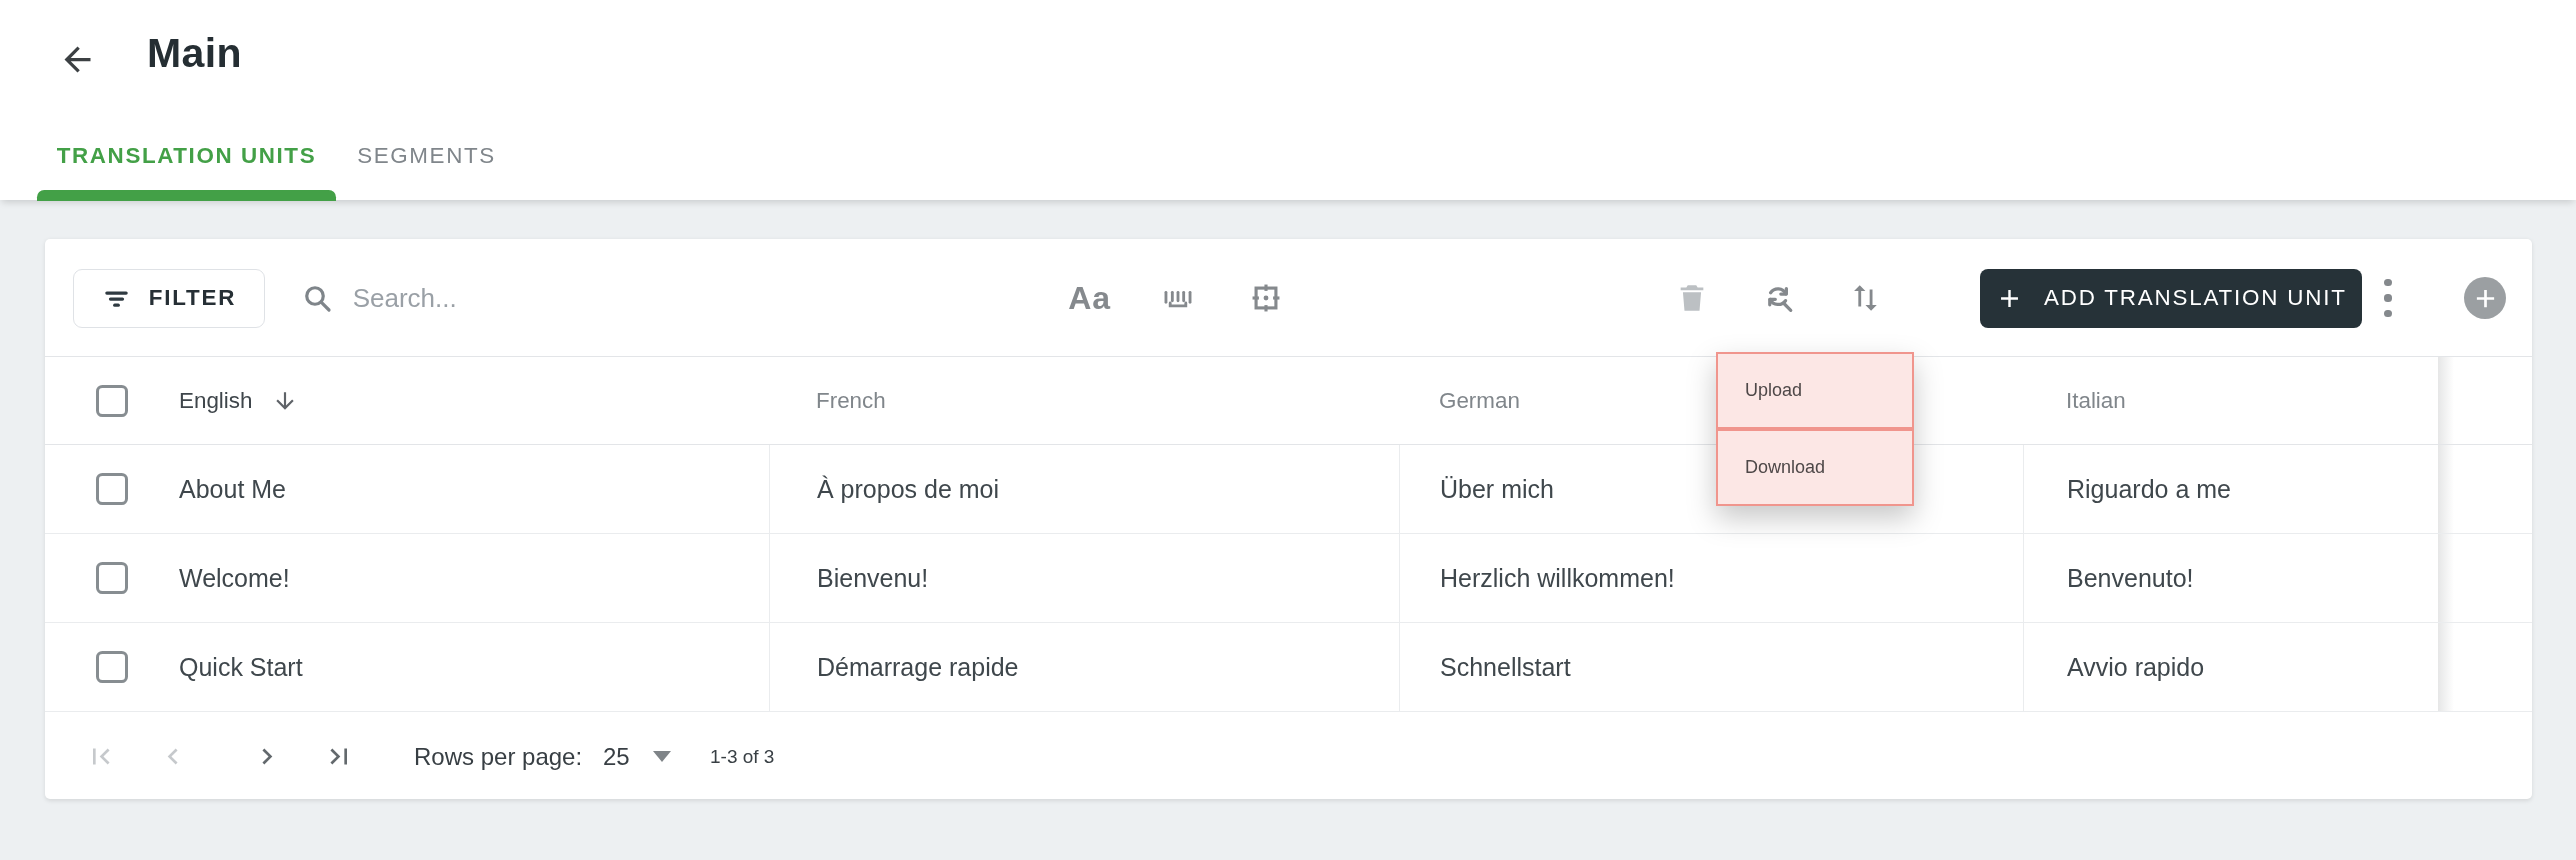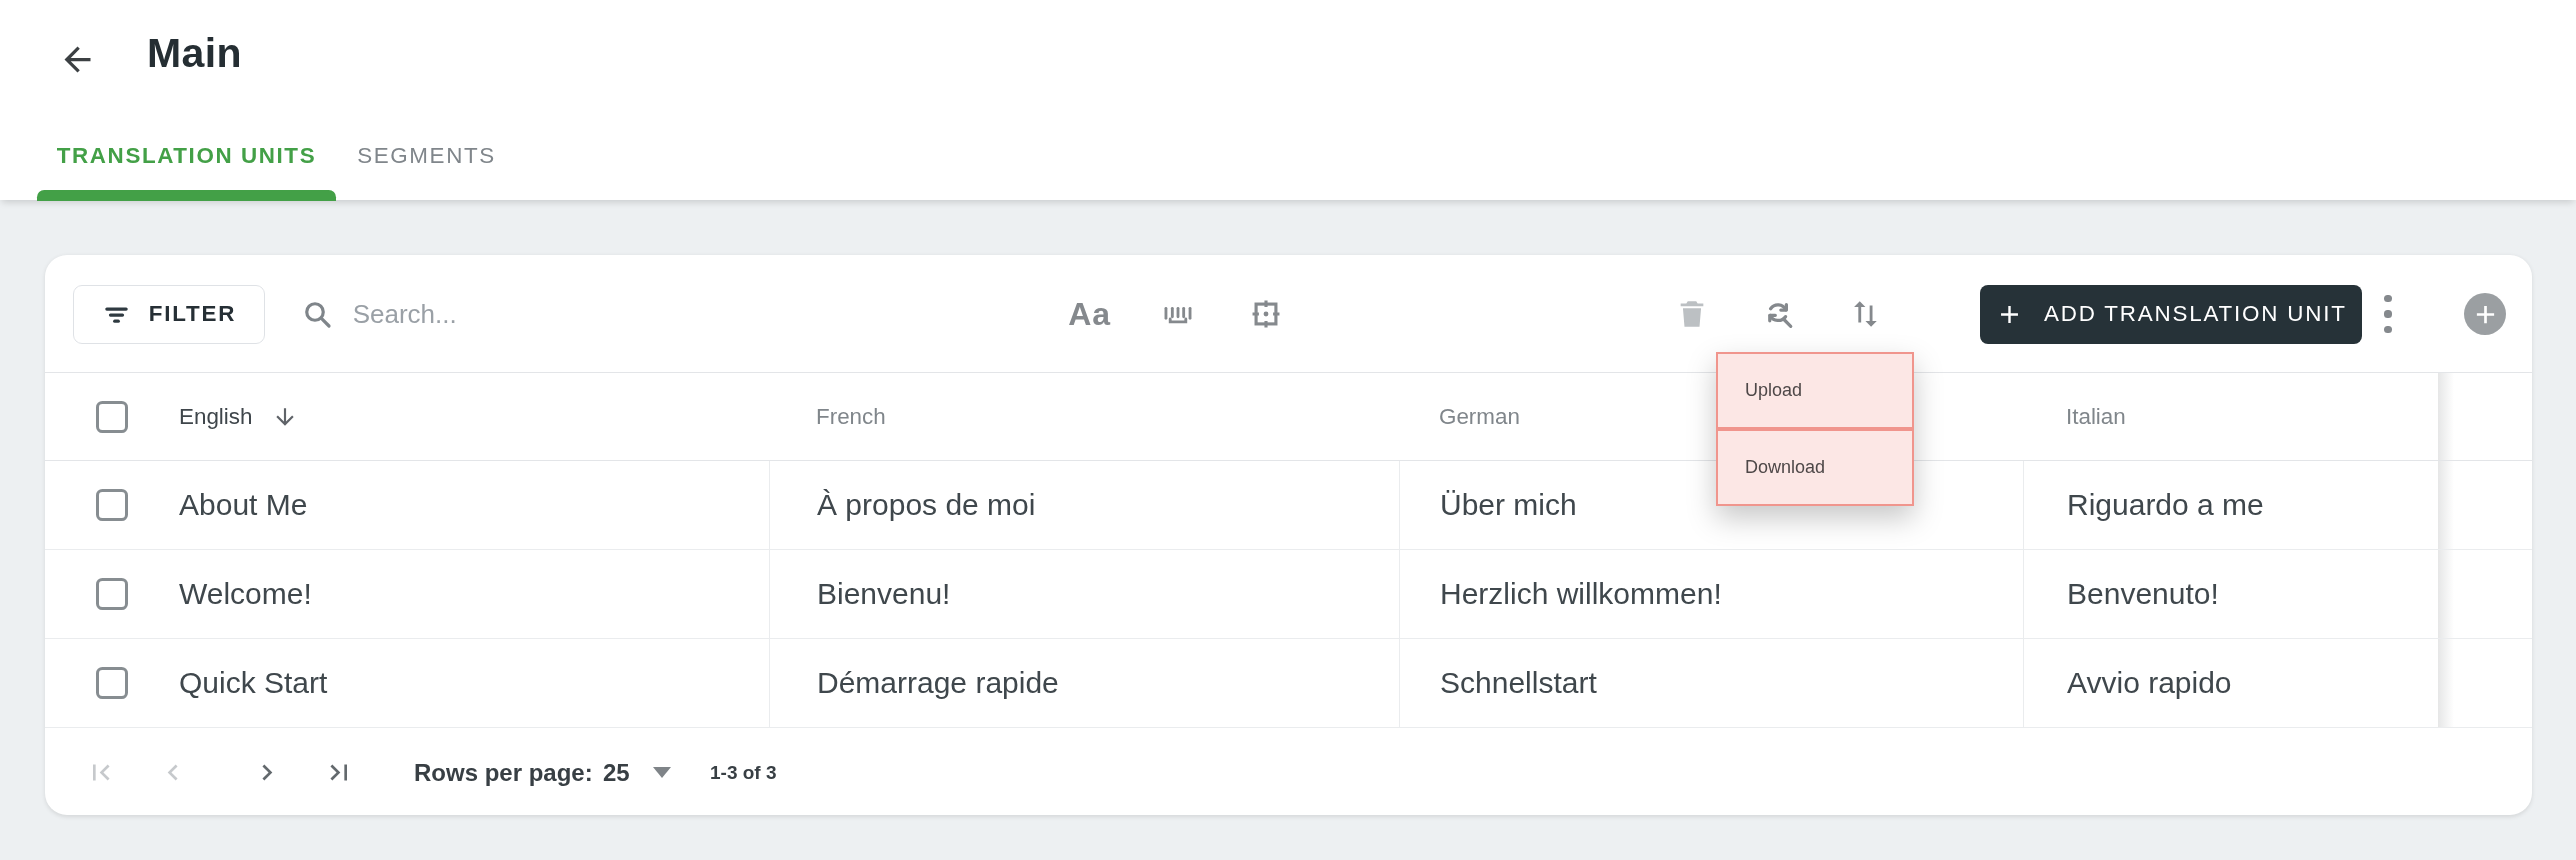--- a/index.html
+++ b/index.html
@@ -18,22 +18,22 @@
   .tabs { position:absolute; left:0; top:123px; height:77px; }
   .tab { position:absolute; top:0; height:66px; display:flex; align-items:center; justify-content:center;
          font-size:22.4px; font-weight:700; letter-spacing:1.6px; cursor:pointer; }
   .tab.active { color:#43a047; }
   .tab.inactive { color:#80868b; font-weight:500; }
   .tab-indicator { position:absolute; left:37px; top:190px; width:299px; height:10.7px; background:#43a047;
                    border-radius:7.2px 7.2px 0 0; }
 
   
   .content { position:absolute; left:0; top:200px; width:2576px; height:660px; background:#edf0f2; }
-  .card { position:absolute; left:45px; top:55px; width:2487px; height:560px; background:#ffffff;
-          border-radius:22px; box-shadow:0 1.8px 4.5px rgba(0,0,0,0.10); overflow:hidden; }
+  .card { position:absolute; left:45px; top:39px; width:2487px; height:560px; background:#ffffff;
+          border-radius:5px; box-shadow:0 1.8px 4.5px rgba(0,0,0,0.10); overflow:hidden; }
 
   
   .toolbar { position:relative; height:117px; }
   .filter-btn { position:absolute; left:28px; top:29.5px; width:192px; height:59px; border:1.8px solid #dfe2e6;
                 border-radius:9px; background:#fff; display:flex; align-items:center; justify-content:center;
                 gap:18px; cursor:pointer; color:#2f3a41; }
   .filter-btn svg { width:29px; height:29px; }
   .filter-label { font-size:22.4px; font-weight:700; letter-spacing:1.8px; color:#262f35; }
   .search-wrap { position:absolute; left:256px; top:29.5px; height:59px; display:flex; align-items:center; gap:19.7px; }
   .search-wrap svg { width:32px; height:32px; color:#7f858a; }
@@ -71,24 +71,24 @@
   .c3 { width:624px; flex:none; padding-left:40px; align-self:stretch; display:flex; align-items:center; }
   .c4 { width:415px; flex:none; padding-left:43px; align-self:stretch; display:flex; align-items:center; }
   .c5 { width:93px; flex:none; align-self:stretch; position:relative; }
   .trow .c2, .trow .c3, .trow .c4 { border-left:1.8px solid #eaecee; }
   .c5::before { content:""; position:absolute; left:0; top:0; bottom:0; width:16px;
                 background:linear-gradient(to right, rgba(60,64,67,0.13), rgba(60,64,67,0)); }
   .checkbox { width:32px; height:32px; border:3.6px solid #878d91; border-radius:6.3px; background:#fff; cursor:pointer; }
   .hlabel { font-size:22.4px; color:#80868b; font-weight:400; }
   .hlabel.sorted { color:#3f464b; font-weight:500; }
   .sort-arrow { width:26px; height:26px; color:#5f6368; margin-left:19.7px; }
-  .cell-text { font-size:30px; color:#3f474c; }
-
-  
-  .tfoot { position:relative; height:89px;font-weight:bold; }
+  .cell-text { font-size:25px; color:#3f474c; }
+
+  
+  .tfoot { position:relative; height:89px; }
   .pg-btn { position:absolute; top:50%; transform:translateY(-50%); width:43px; height:43px; display:flex;
             align-items:center; justify-content:center; cursor:pointer; }
   .pg-btn svg { width:32px; height:32px; }
   .pg-disabled { color:#c6c9cc; }
   .pg-enabled { color:#63696d; }
   .rpp-label { position:absolute; left:369px; top:50%; transform:translateY(-50%); font-size:24px; color:#383f44; }
   .rpp-select { position:absolute; left:558px; top:50%; transform:translateY(-50%); display:flex;
                 align-items:center; gap:23px; cursor:pointer; }
   .rpp-value { font-size:24px; color:#383f44; }
   .rpp-caret { width:0; height:0; border-left:9.8px solid transparent; border-right:9.8px solid transparent;

